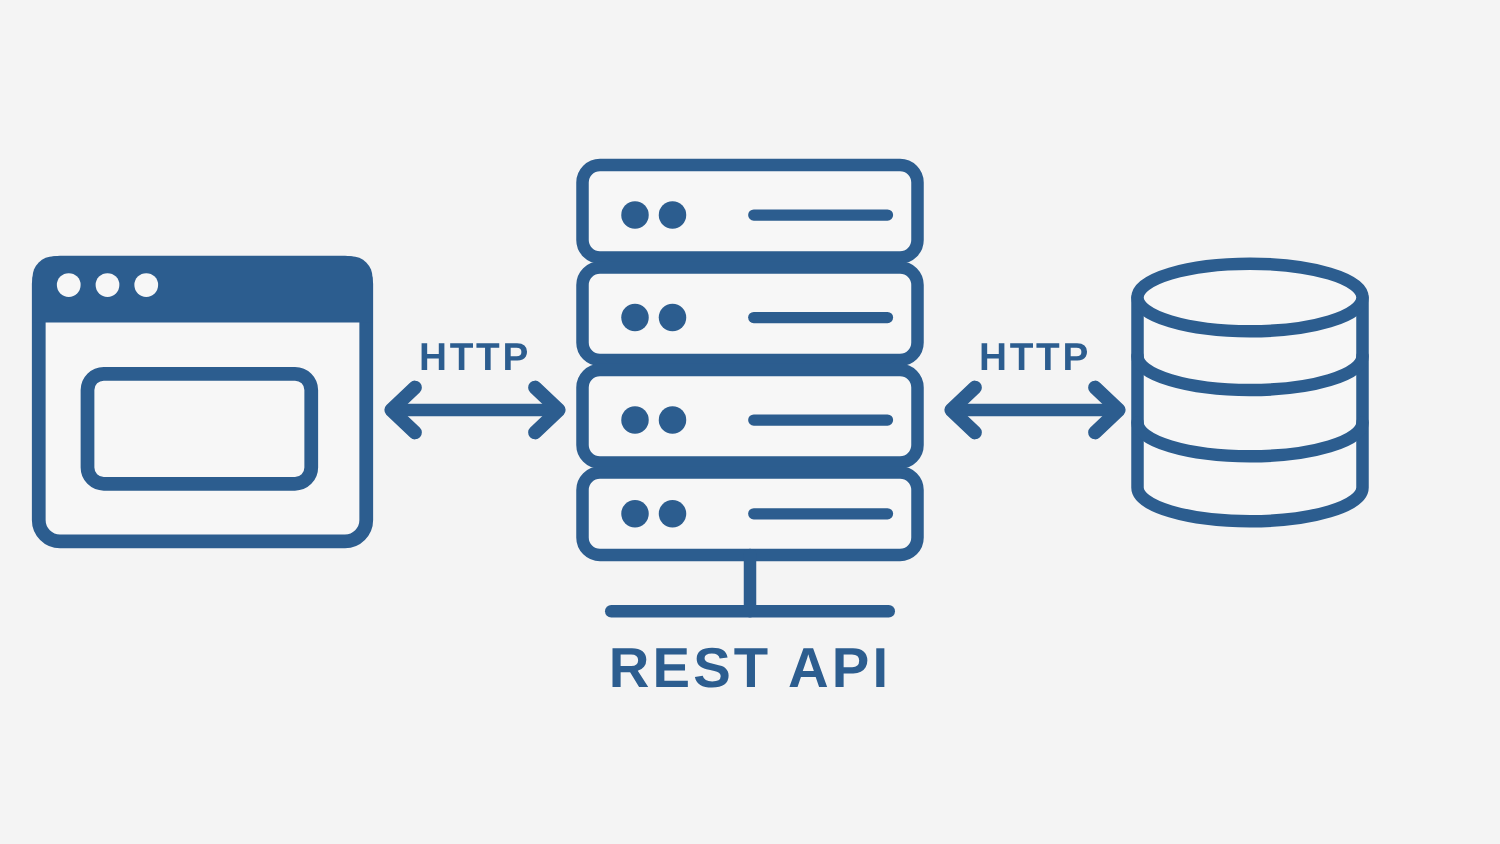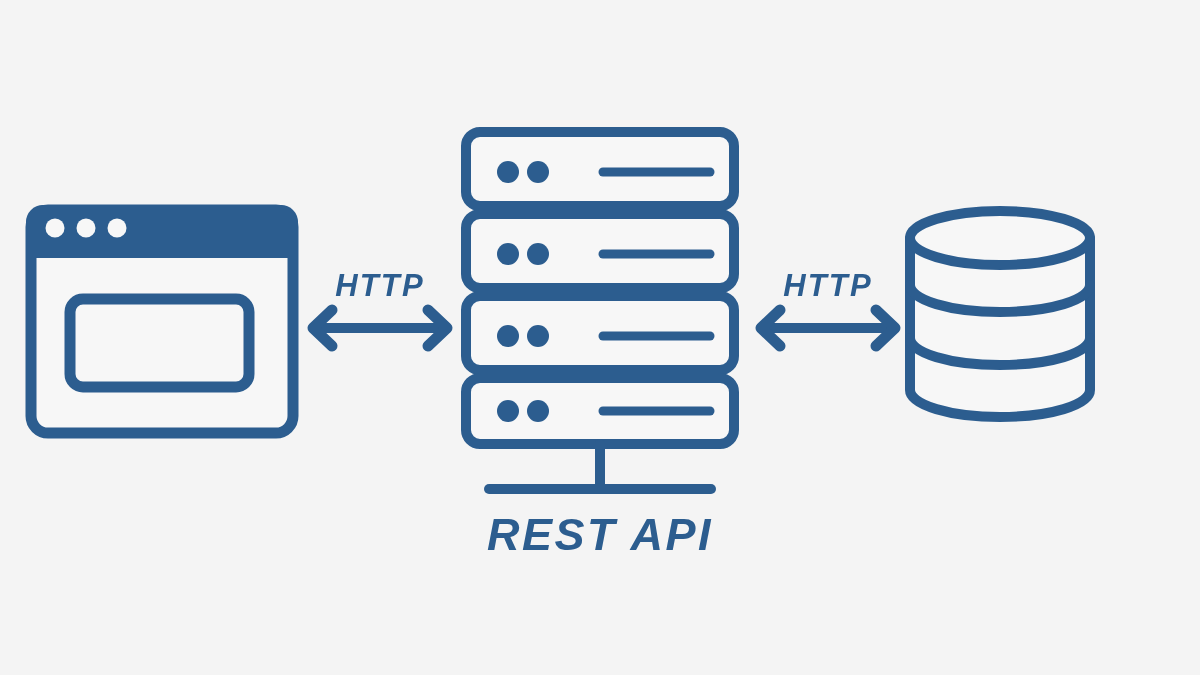--- a/index.html
+++ b/index.html
@@ -12,21 +12,20 @@
     height: 675px;
     background: #f4f4f4;
     font-family: "Liberation Sans", sans-serif;
     overflow: hidden;
   }
   #diagram-root {
     position: relative;
     width: 984px;
     height: 675px;
     background: #f4f4f4;
-    font-style: italic;
   }
   svg.diagram-canvas {
     display: block;
     width: 1200px;
     height: 675px;
   }
   .stroke-shape {
     fill: none;
     stroke: #2c5d8f;
     stroke-linecap: round;

